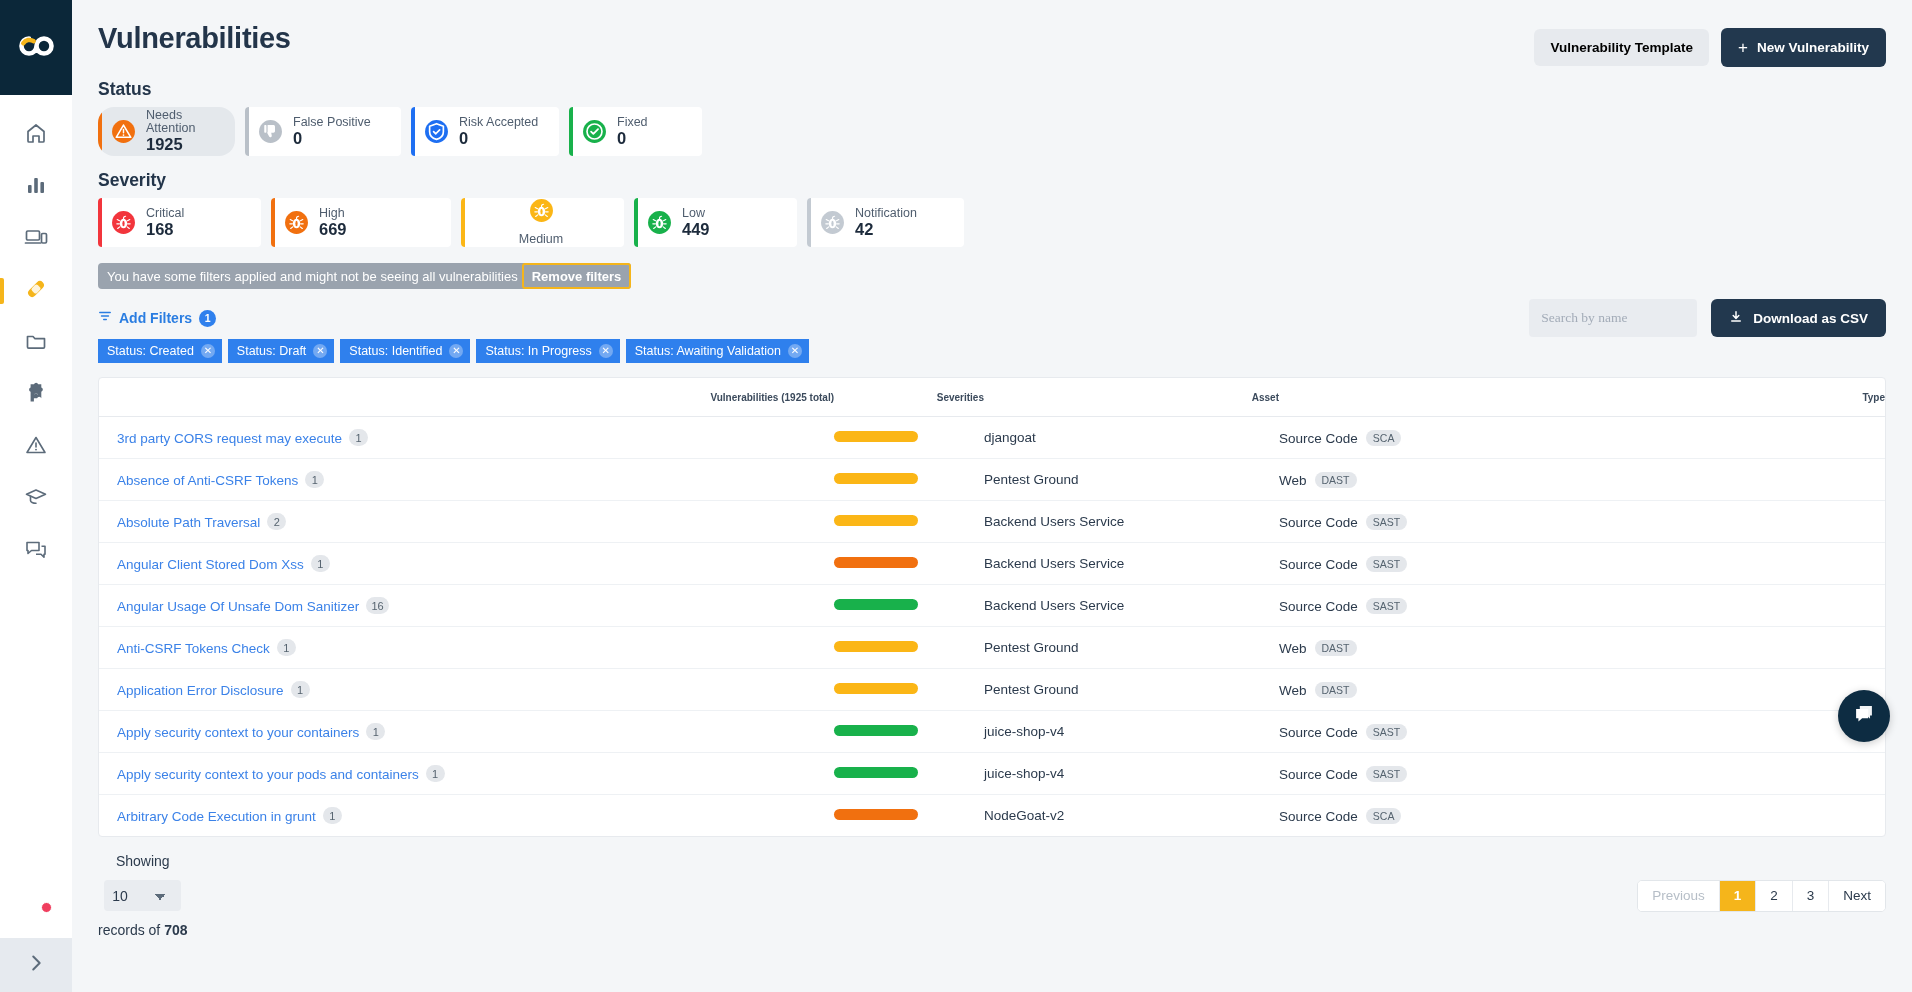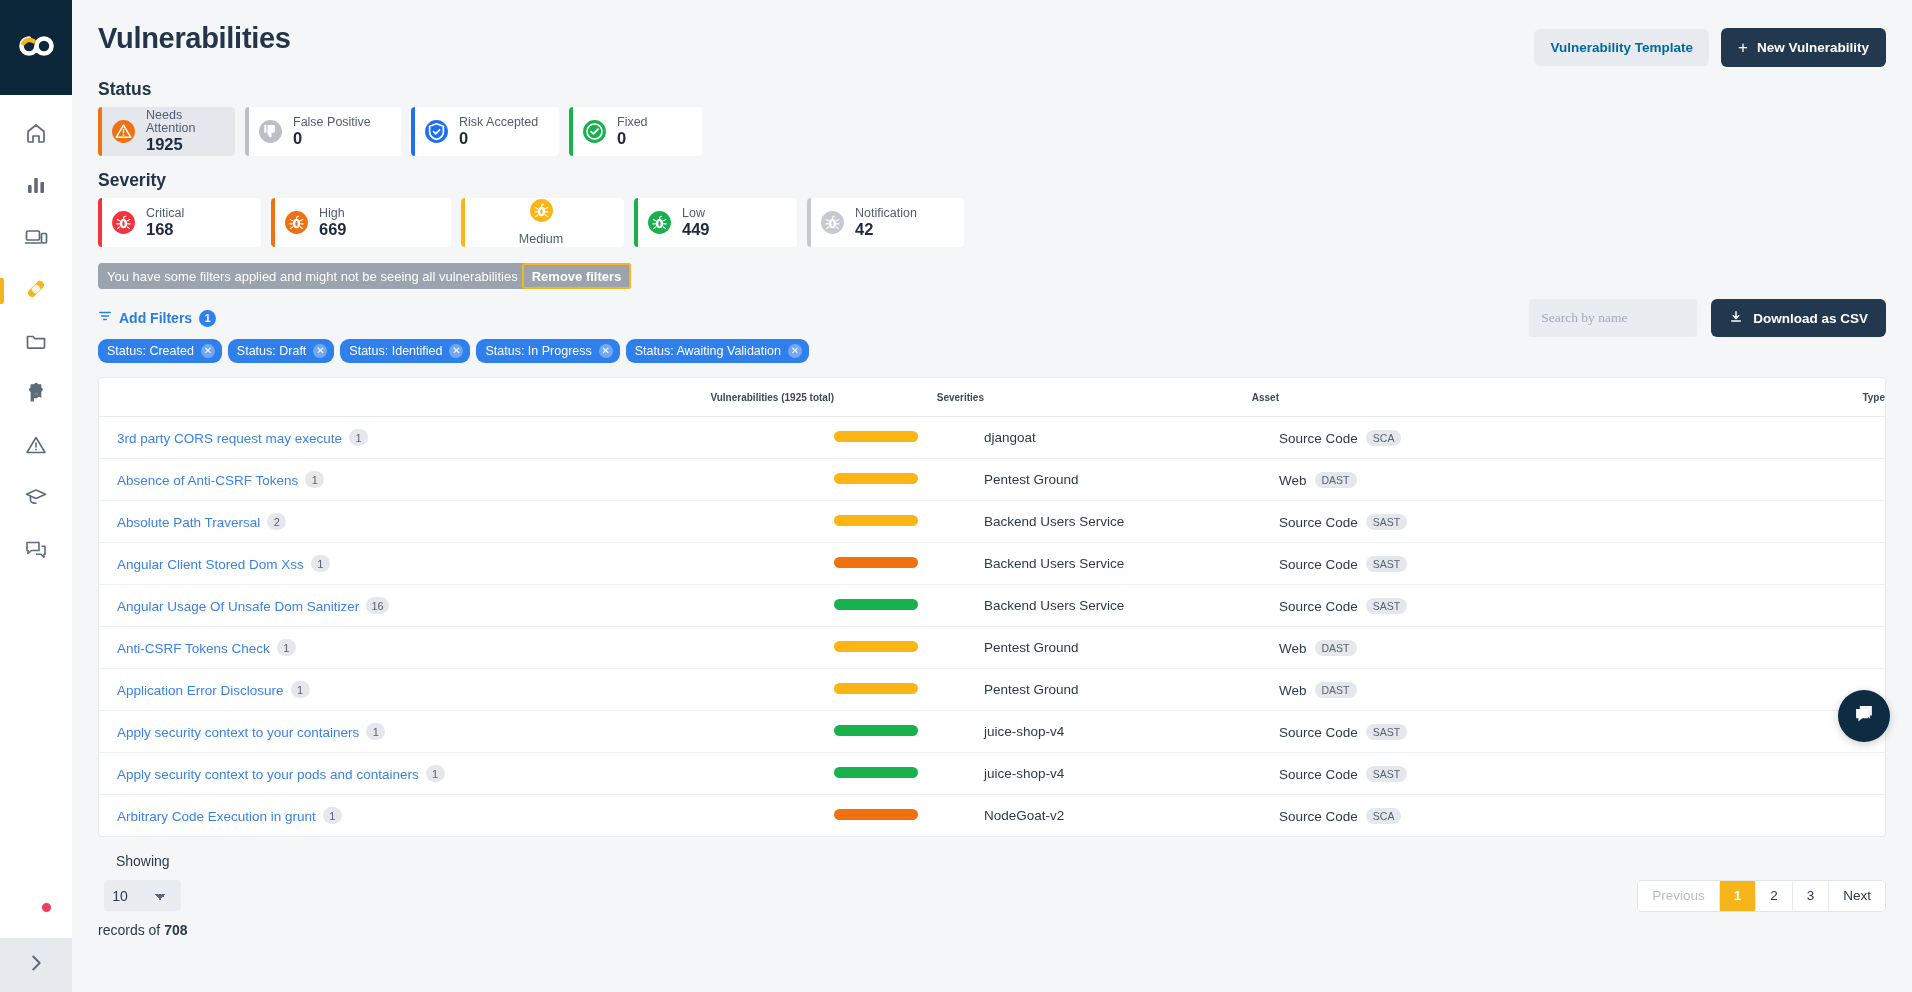--- a/index.html
+++ b/index.html
@@ -56,21 +56,21 @@
 
   .topbar {
     display: flex; align-items: flex-start; justify-content: space-between;
     padding-top: 22px;
   }
   .page-title {
     font-size: 29px; font-weight: bold; color: #23354a; letter-spacing: -0.3px;
   }
   .topbar-actions { display: flex; align-items: center; gap: 12px; padding-top: 6px; }
   .btn-secondary {
-    background: #e7eaee; color: #0369a1; font-weight: bold; font-size: 13.5px;
+    background: #e7eaee; color: #000000; font-weight: bold; font-size: 13.5px;
     border: none; border-radius: 6px; padding: 11px 16px; cursor: pointer;
   }
   .btn-primary {
     background: #22384e; color: #fff; font-weight: bold; font-size: 13.5px;
     border: none; border-radius: 6px; padding: 11px 17px; cursor: pointer;
     display: flex; align-items: center; gap: 9px;
   }
   .btn-primary .plus { font-size: 17px; font-weight: normal; line-height: 1; }
 
   .section-title {
@@ -83,21 +83,21 @@
   .stat-card {
     height: 49px; background: #fff; border-radius: 4px;
     display: flex; align-items: center; gap: 10px;
     padding: 0 16px 0 13px; position: relative; overflow: hidden;
     cursor: pointer;
   }
   .stat-card::before {
     content: ""; position: absolute; left: 0; top: 0; bottom: 0; width: 4px;
     background: var(--accent);
   }
-  .stat-card.selected { background: #e4e8ec; }
+  .stat-card.selected { background: #e4e8ec; border-radius: 16px; }
   .stat-icon { width: 25px; height: 25px; flex: 0 0 25px; }
   .stat-text { display: flex; flex-direction: column; line-height: 1.05; }
   .stat-label { font-size: 12.5px; color: #4f5d6e; }
   .stat-value { font-size: 16.5px; font-weight: bold; color: #1d2b3c; margin-top: 1px; }
 
   
   .c-needs { width: 137px; }
   .c-false { width: 156px; }
   .c-risk  { width: 148px; }
   .c-fixed { width: 133px; }
@@ -130,21 +130,21 @@
   .add-filters-txt { color: #2a7de1; font-weight: bold; font-size: 14px; }
   .badge-count {
     background: #2f80ed; color: #fff; border-radius: 50%;
     width: 17px; height: 17px; font-size: 10.5px;
     display: inline-flex; align-items: center; justify-content: center;
     font-weight: bold;
   }
   .chips { display: flex; gap: 6px; margin-top: 12px; flex-wrap: wrap; }
   .chip {
     background: #2f80ed; color: #fff; font-size: 12.5px;
-    border-radius: 9px; height: 24px; padding: 0 7px 0 9px;
+    border-radius: 0; height: 24px; padding: 0 7px 0 9px;
     display: inline-flex; align-items: center; gap: 7px; cursor: pointer;
   }
   .chip-x {
     width: 14px; height: 14px; border-radius: 50%;
     background: #73a9f2; color: #ffffff; font-size: 10px; line-height: 1;
     display: inline-flex; align-items: center; justify-content: center;
     cursor: pointer;
   }
 
   .table-tools {

